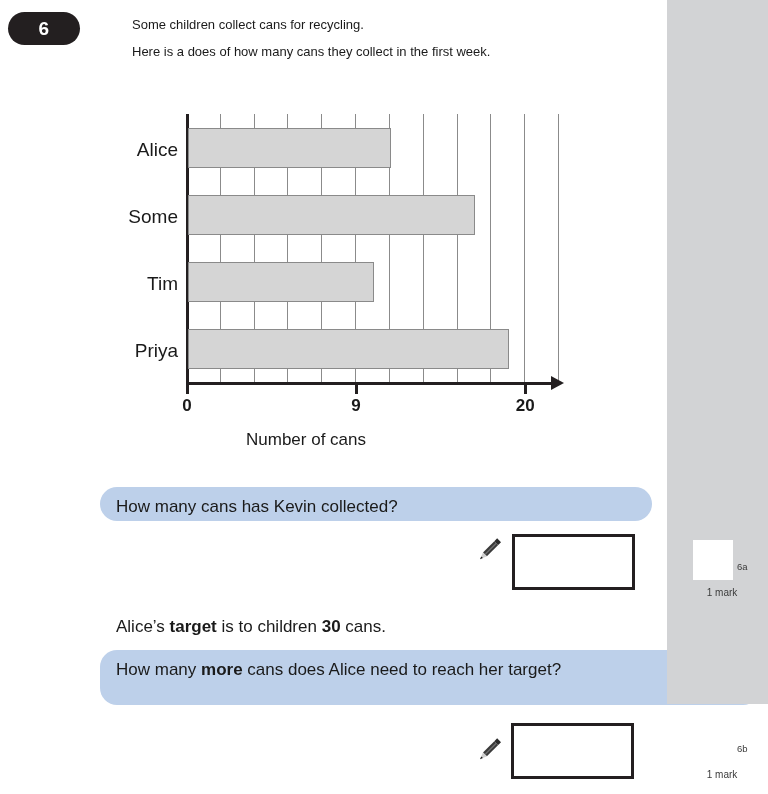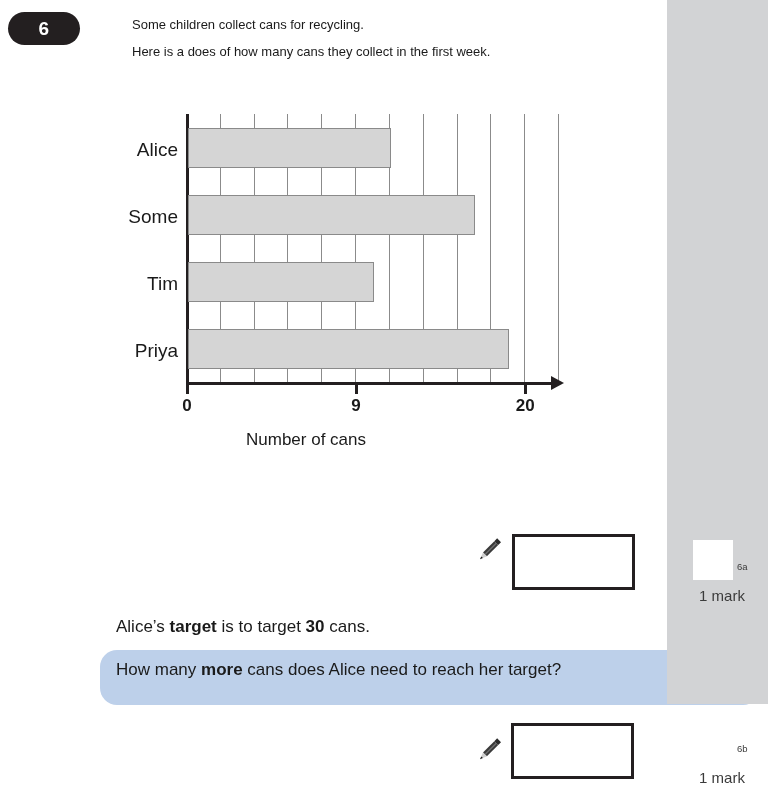--- a/index.html
+++ b/index.html
@@ -104,21 +104,21 @@
   .mark-block{position:absolute;left:0;width:101px;}
   .mark-box{
     position:absolute;left:26px;width:40px;height:40px;
     background:#ffffff;
   }
   .mark-id{
     position:absolute;left:70px;font-size:9.5px;color:#3b3b3b;line-height:1;
   }
   .mark-text{
     position:absolute;left:26px;width:58px;text-align:center;
-    font-size:15px;color:#3b3b3b;line-height:1;
+    font-size:10px;color:#3b3b3b;line-height:1;
   }
 </style>
 </head>
 <body>
 
 <div class="page">
 
   <div class="qnum-badge">
     <span>6</span>
   </div>
@@ -157,33 +157,36 @@
         <div class="tick" style="left: 0px;"></div>
         <div class="tick-label" style="left: 1px;">0</div>
         <div class="tick" style="left: 169.091px;"></div>
         <div class="tick-label" style="left: 170.091px;">9</div>
         <div class="tick" style="left: 338.182px;"></div>
         <div class="tick-label" style="left: 339.182px;">20</div>
       </div>
     <div class="xaxis-title">Number of cans</div>
   </div>
 
+  <div class="qbanner" id="banner-a" style="left: 100px; top: 487px; width: 552px; height: 34px;">
+    <span>How many cans has Kevin collected?</span>
+  </div>
   <svg class="pencil" id="pencil-a" width="34" height="34" viewBox="0 0 34 34" style="left: 472px; top: 533px;">
     <g transform="rotate(45 17 17)">
       <rect x="14.5" y="3" width="5.5" height="4" fill="#2b2b2b"></rect>
       <rect x="14.5" y="7" width="5.5" height="16" fill="#3a3a3a"></rect>
       <rect x="16.6" y="7" width="1.4" height="16" fill="#6e6e6e"></rect>
       <polygon points="14.5,23 20,23 17.25,30" fill="#cfcfcf"></polygon>
       <polygon points="16.1,27 18.4,27 17.25,30" fill="#1a1a1a"></polygon>
     </g>
   </svg>
   <div class="answer-box" id="answer-a" style="left: 512px; top: 534px; width: 123px; height: 56px;"></div>
 
   <div class="statement" id="statement" style="top: 615px;">
-    <span>Alice’s </span><b>target</b><span> is to target </span><b>30</b><span> cans.</span>
+    <span>Alice’s </span><b>target</b><span> is to children </span><b>30</b><span> cans.</span>
   </div>
 
   <div class="qbanner" id="banner-b" style="left: 100px; top: 650px; width: 660px; height: 55px;">
     <span>How many </span><b>more</b><span> cans does Alice need to reach her target?</span>
   </div>
   <svg class="pencil" id="pencil-b" width="34" height="34" viewBox="0 0 34 34" style="left: 472px; top: 733px;">
     <g transform="rotate(45 17 17)">
       <rect x="14.5" y="3" width="5.5" height="4" fill="#2b2b2b"></rect>
       <rect x="14.5" y="7" width="5.5" height="16" fill="#3a3a3a"></rect>
       <rect x="16.6" y="7" width="1.4" height="16" fill="#6e6e6e"></rect>

